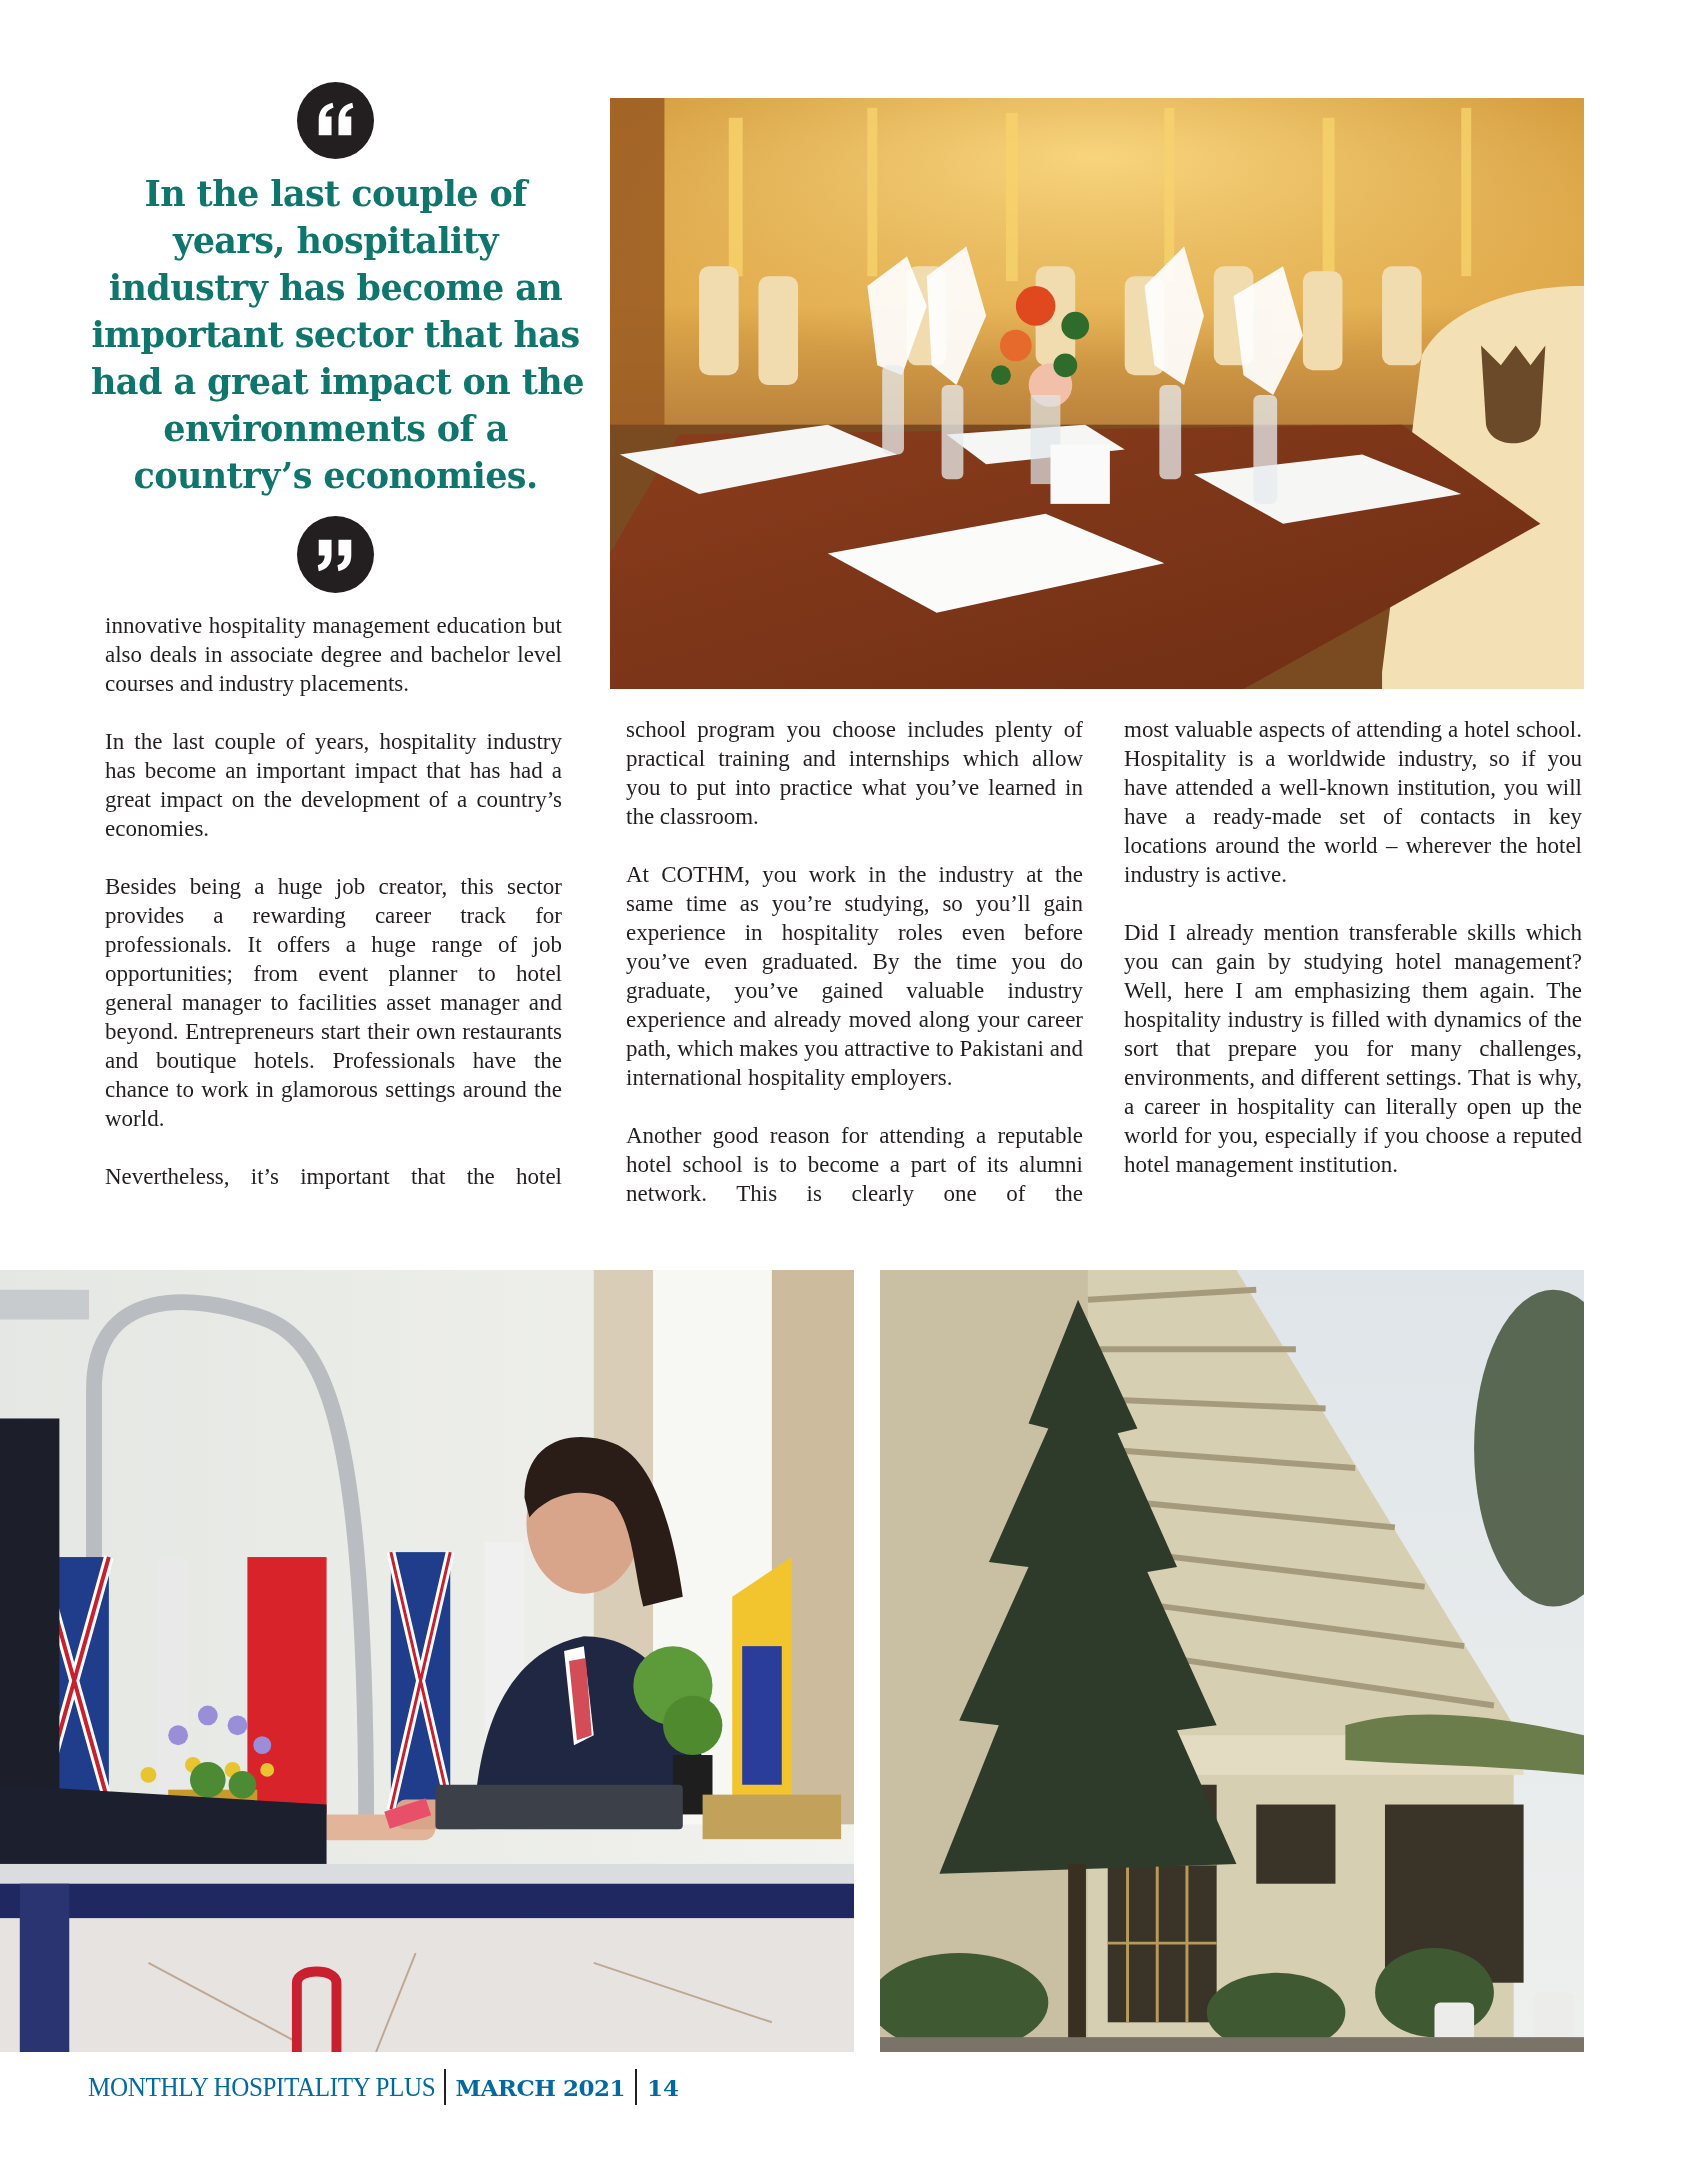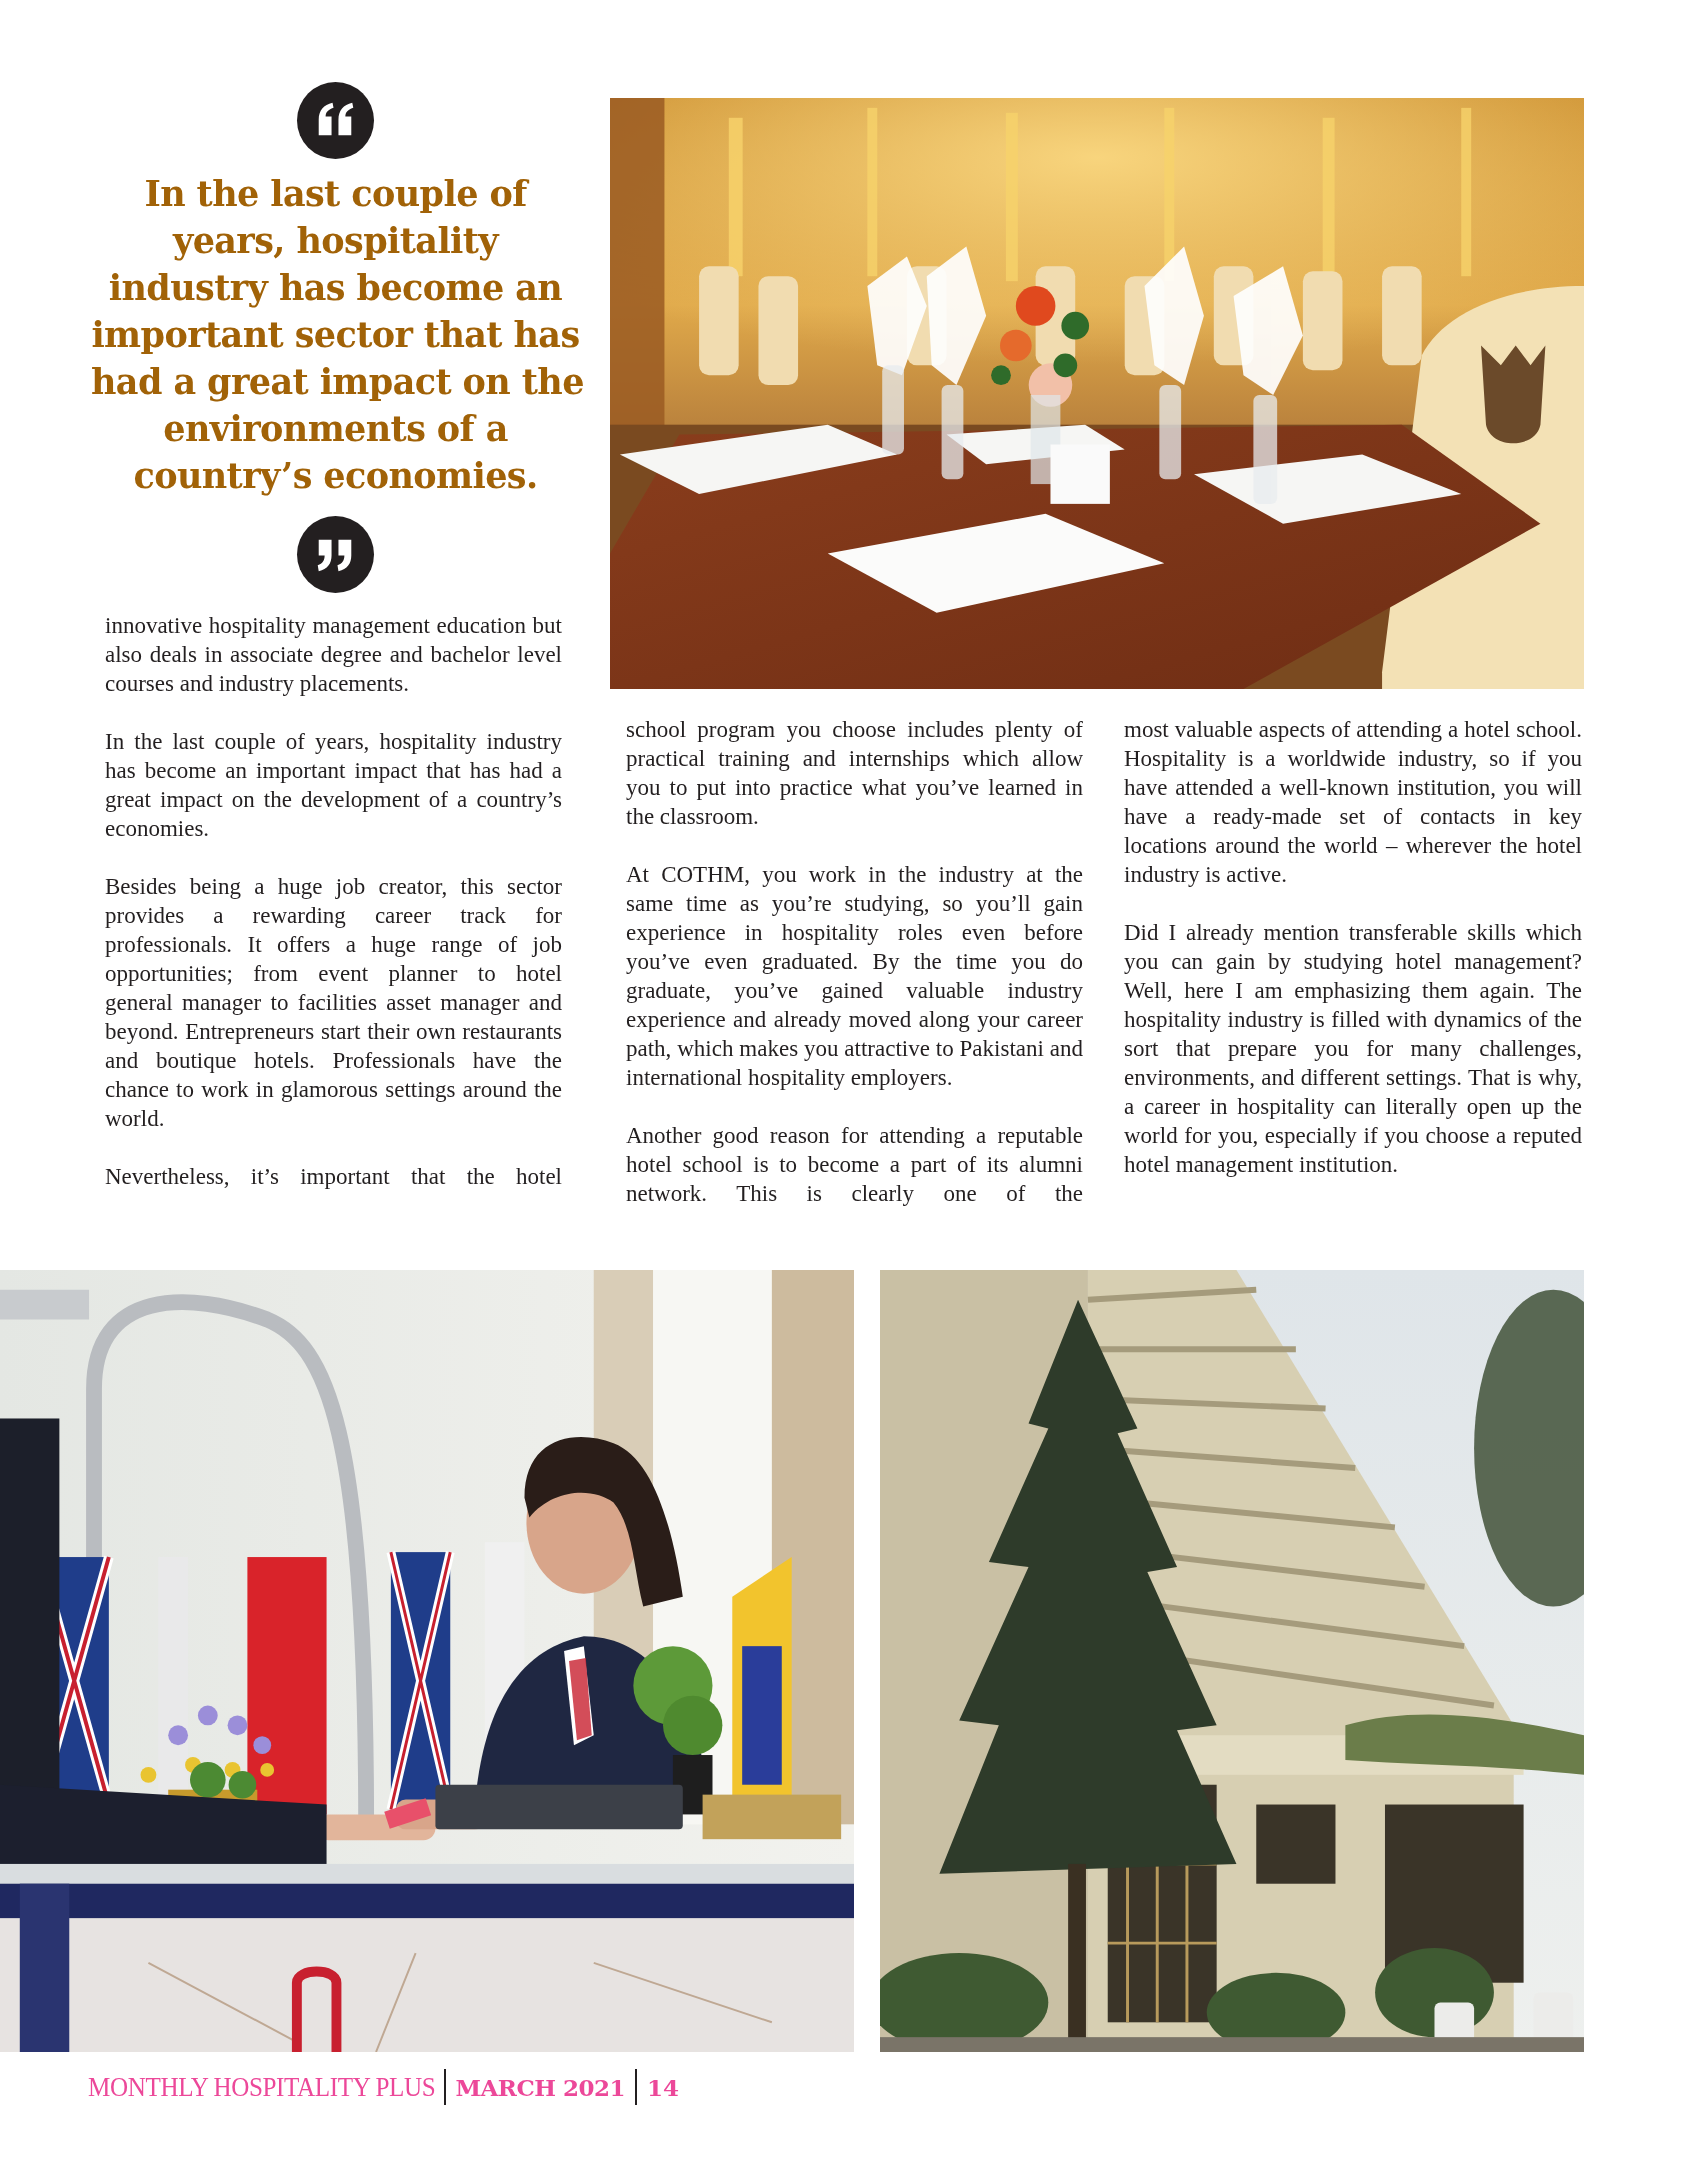--- a/index.html
+++ b/index.html
@@ -3,37 +3,37 @@
 <meta charset="utf-8">
 <style>
   html, body { margin: 0; padding: 0; background: #ffffff; }
   body { width: 1683px; height: 2178px; position: relative; overflow: hidden; font-family: "Liberation Serif", "DejaVu Serif", serif; color: #231f20; }
 
   .quote-icon { position: absolute; width: 77px; height: 77px; border-radius: 50%; background: #231f20; left: 297px; }
   .quote-icon svg { position: absolute; left: 0; top: 0; width: 77px; height: 77px; }
   #quote-open { top: 82px; }
   #quote-close { top: 516px; }
 
-  .pull-quote { position: absolute; left: 91px; width: 489px; top: 170px; text-align: center; color: #a16207; font-family: "DejaVu Serif", "Liberation Serif", serif; font-weight: bold; font-size: 35px; line-height: 47px; letter-spacing: -0.6px; margin: 0; }
+  .pull-quote { position: absolute; left: 91px; width: 489px; top: 170px; text-align: center; color: #0f766e; font-family: "DejaVu Serif", "Liberation Serif", serif; font-weight: bold; font-size: 35px; line-height: 47px; letter-spacing: -0.6px; margin: 0; }
   .pull-quote span { display: block; white-space: nowrap; }
 
   .col { position: absolute; font-size: 23px; line-height: 29px; text-align: justify; }
   .col p { margin: 0 0 29px 0; }
   .col p:last-child { margin-bottom: 0; }
   #col-left { left: 105px; width: 457px; top: 611px; }
   #col-mid { left: 626px; width: 457px; top: 715px; }
   #col-right { left: 1124px; width: 458px; top: 715px; }
 
   .photo { position: absolute; overflow: hidden; }
   #photo-restaurant { left: 610px; top: 98px; width: 974px; height: 591px; }
   #photo-reception { left: 0px; top: 1270px; width: 854px; height: 782px; }
   #photo-building { left: 880px; top: 1270px; width: 704px; height: 782px; }
   .photo svg { display: block; width: 100%; height: 100%; }
 
-  .footer { position: absolute; left: 88px; top: 2067px; height: 40px; display: flex; align-items: center; font-family: "DejaVu Serif", "Liberation Serif", serif; font-size: 24px; color: #ec4899; white-space: nowrap; }
+  .footer { position: absolute; left: 88px; top: 2067px; height: 40px; display: flex; align-items: center; font-family: "DejaVu Serif", "Liberation Serif", serif; font-size: 24px; color: #0369a1; white-space: nowrap; }
   .footer .mag { font-family: "Liberation Serif", "DejaVu Serif", serif; font-size: 27px; letter-spacing: -0.4px; transform: scaleX(0.93); transform-origin: left center; margin-right: -28px; }
   .footer .sep { width: 2px; height: 36px; background: #231f20; margin: 0 10px; }
   .footer .issue { font-weight: bold; font-size: 23px; letter-spacing: -0.5px; }
   .footer .page { font-weight: bold; font-size: 23px; }
 </style>
 </head>
 <body>
 
 <div class="quote-icon" id="quote-open">
   <svg viewBox="0 0 78 78">

